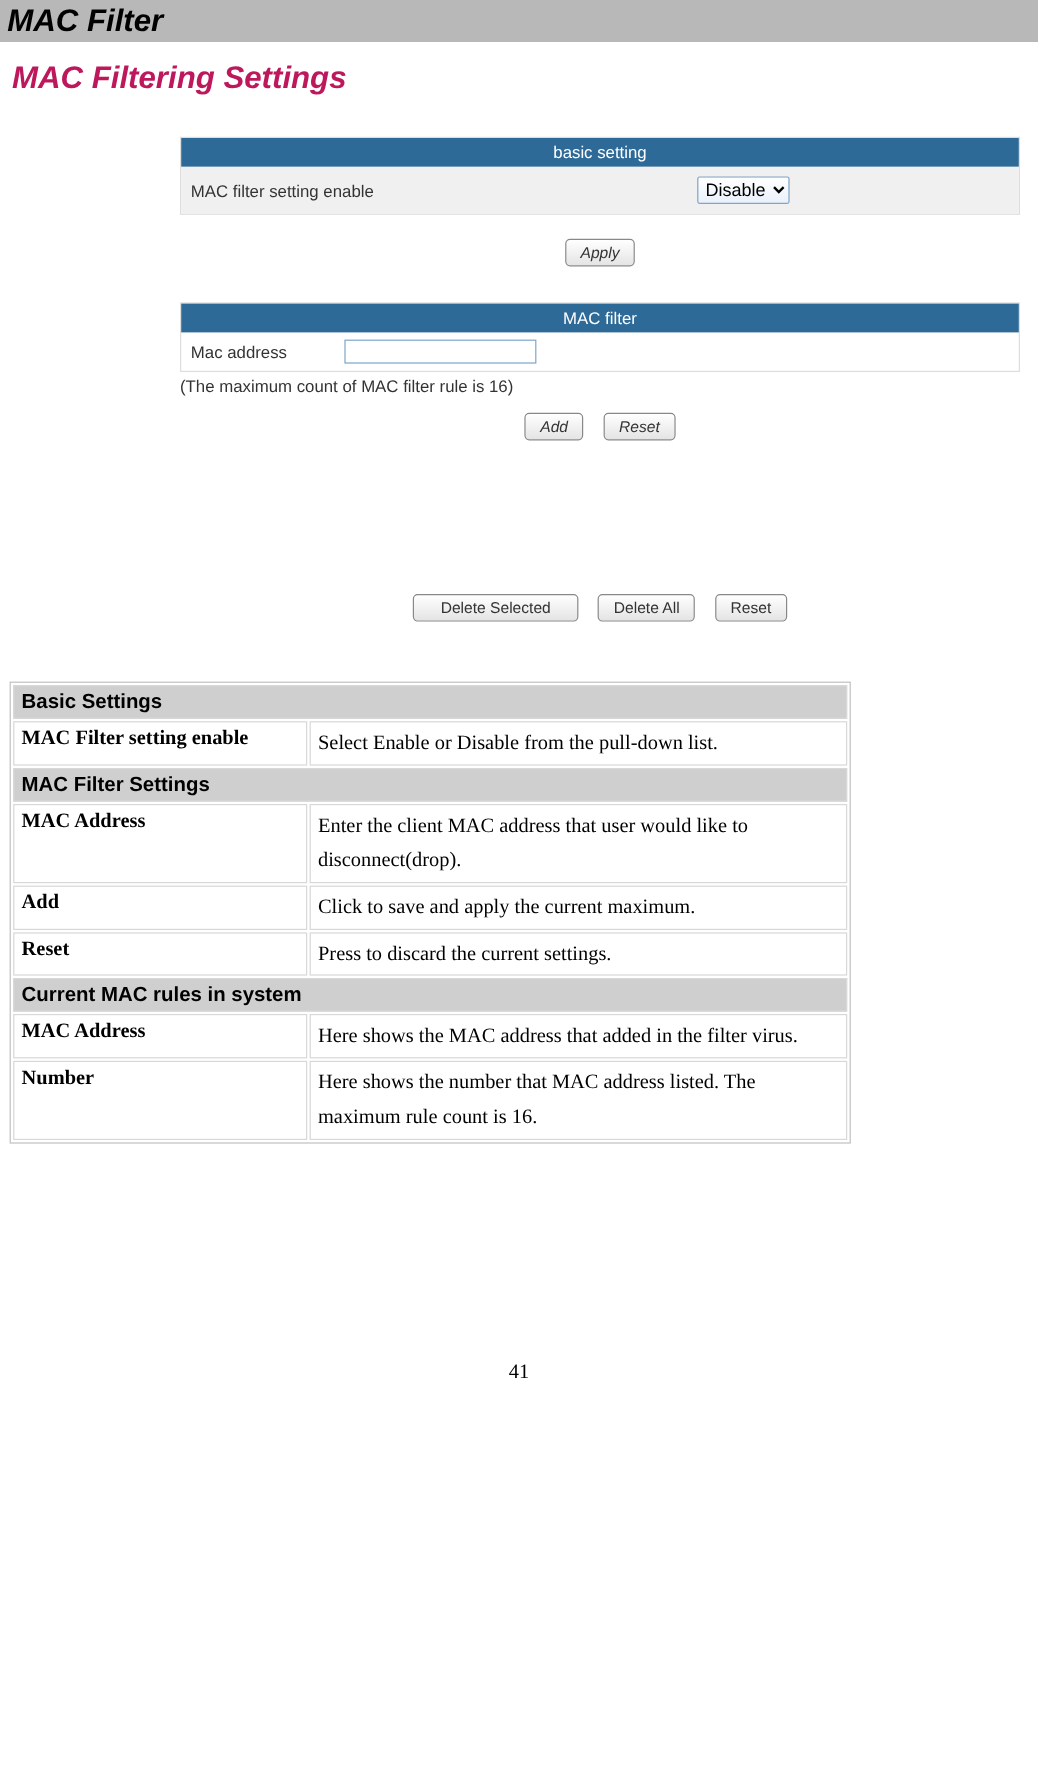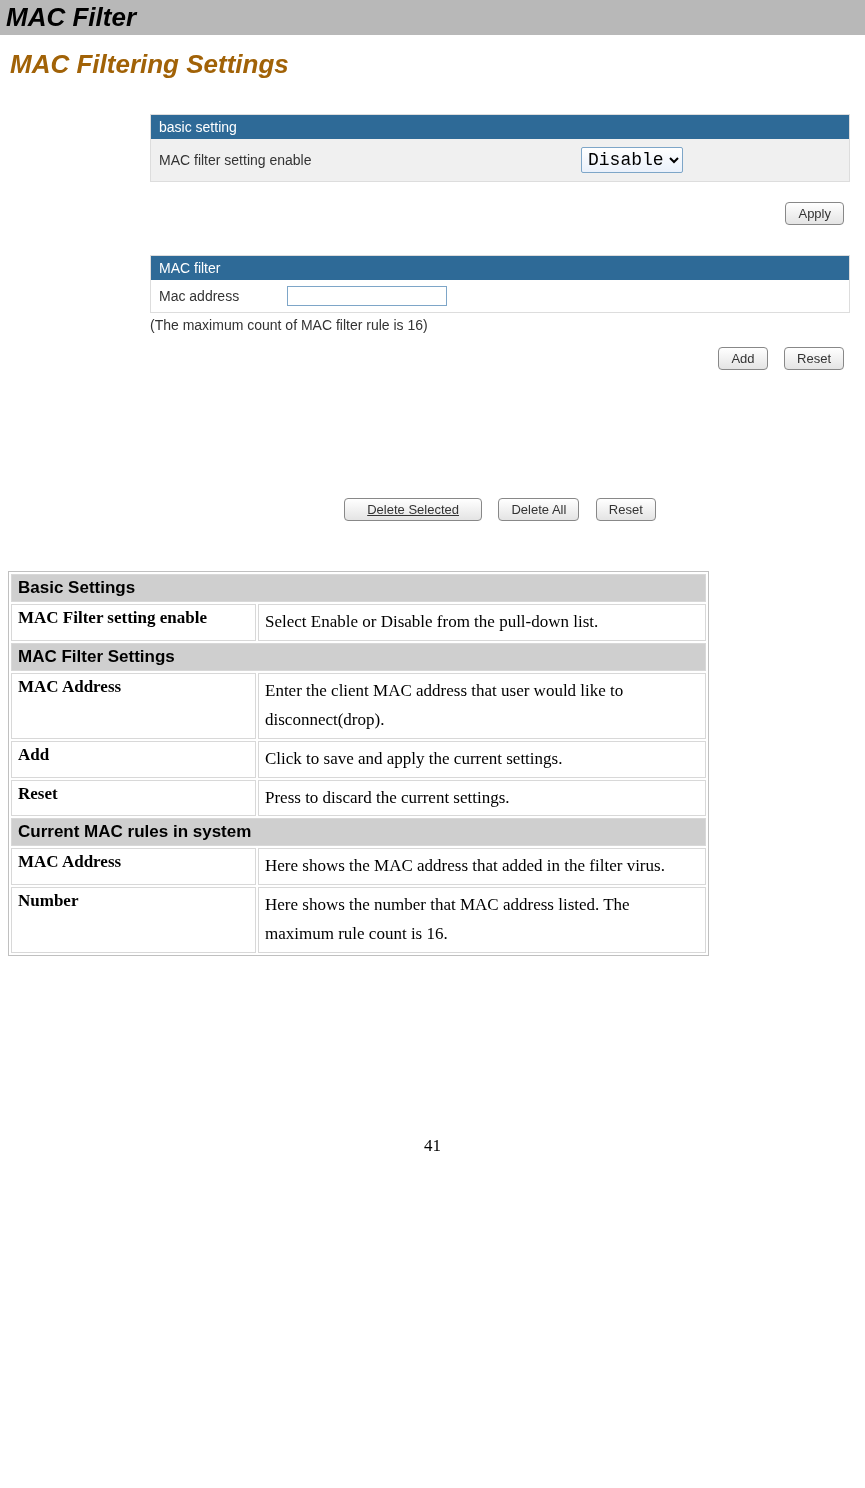--- a/index.html
+++ b/index.html
@@ -1,28 +1,28 @@
 <!DOCTYPE html>
 <html><head>
 <meta charset="utf-8">
 <style>
   * { box-sizing: border-box; margin: 0; padding: 0; }
   body { font-family: Arial, Helvetica, sans-serif; background: #fff; width: 865px; }
   .page-title-bar { background: #b8b8b8; padding: 2px 6px; }
   .page-title-bar h1 { font-size: 26px; font-weight: bold; font-style: italic; color: #000; }
-  .settings-heading { color: #a16207; font-size: 26px; font-weight: bold; font-style: italic; padding: 14px 0 6px 10px; }
+  .settings-heading { color: #be185d; font-size: 26px; font-weight: bold; font-style: italic; padding: 14px 0 6px 10px; }
   .embedded-ui { margin-left: 150px; width: 700px; }
   .intro-bar { background: #2e6a97; color: #fff; font-size: 13px; padding: 6px 8px 10px 8px; border-bottom: 3px solid #ccc; position: relative; }
   .section { margin-top: 28px; border: 1px solid #ddd; }
-  .section-header { background: #2e6a97; color: #fff; font-size: 14px; padding: 4px 8px; }
+  .section-header { background: #2e6a97; color: #fff; font-size: 14px; padding: 4px 8px; text-align: center; }
   .field-row { background: #f0f0f0; padding: 8px; font-size: 14px; color: #333; display: flex; align-items: center; }
   .field-row .label { flex: 1; }
   .field-row .control { flex: 0 0 260px; }
-  .select { border: 1px solid #7ea6c8; border-radius: 2px; padding: 1px 2px; font-size: 18px; background: linear-gradient(#fff,#eaf1fb); font-family: Liberation Mono, monospace; }
-  .btn-row { text-align: right; padding: 20px 0; }
+  .select { border: 1px solid #7ea6c8; border-radius: 2px; padding: 1px 2px; font-size: 15px; background: linear-gradient(#fff,#eaf1fb); }
+  .btn-row { text-align: center; padding: 20px 0; font-style: italic; }
   .btn { display: inline-block; border: 1px solid #888; border-radius: 4px; background: linear-gradient(#fff,#e4e4e4); padding: 3px 12px; font-size: 13px; color: #333; margin: 0 6px; cursor: pointer; }
   .mac-filter-row { display: flex; align-items: center; }
   .mac-filter-row .label-cell { flex: 0 0 130px; padding: 8px; font-size: 14px; color: #333;}
   .mac-filter-row .input-cell { flex: 1; padding: 6px; }
   .text-input { border: 1px solid #7ea6c8; width: 160px; height: 20px; padding: 1px 3px; font-size: 13px; }
   .max-note { font-size: 14px; color: #333; padding: 4px 0 4px 0; }
   .rules-table { width: 100%; border-collapse: collapse; }
   .rules-table th { background: #f3f3f3; border: 1px solid #ccc; padding: 6px; font-size: 14px; font-weight: normal; color: #333; text-align: center; }
   .bottom-btn-row { text-align: center; padding: 18px 0 40px 0; }
 
@@ -72,21 +72,21 @@
   </div>
   <div class="max-note">(The maximum count of MAC filter rule is 16)</div>
   <div class="btn-row" style="padding-top:10px;">
     <span class="btn">Add</span>
     <span class="btn">Reset</span>
   </div>
 
   <div style="height:90px;"></div>
 
   <div class="bottom-btn-row">
-    <span class="btn" style="padding:3px 22px;text-decoration:underline;">Delete Selected</span>
+    <span class="btn" style="padding:3px 22px;">Delete Selected</span>
     <span class="btn">Delete All</span>
     <span class="btn">Reset</span>
   </div>
 </div>
 
 <table class="doc-table">
   <tbody>
       <tr>
         <td class="section-row" colspan="2">Basic Settings</td>
       </tr>
@@ -96,21 +96,21 @@
   </tr>
   <tr>
         <td class="section-row" colspan="2">MAC Filter Settings</td>
       </tr>
   <tr>
     <td class="term">MAC Address</td>
     <td class="desc">Enter the client MAC address that user would like to disconnect(drop).</td>
   </tr>
   <tr>
     <td class="term">Add</td>
-    <td class="desc">Click to save and apply the current settings.</td>
+    <td class="desc">Click to save and apply the current maximum.</td>
   </tr>
   <tr>
     <td class="term">Reset</td>
     <td class="desc">Press to discard the current settings.</td>
   </tr>
   <tr>
         <td class="section-row" colspan="2">Current MAC rules in system</td>
       </tr>
   <tr>
     <td class="term">MAC Address</td>

